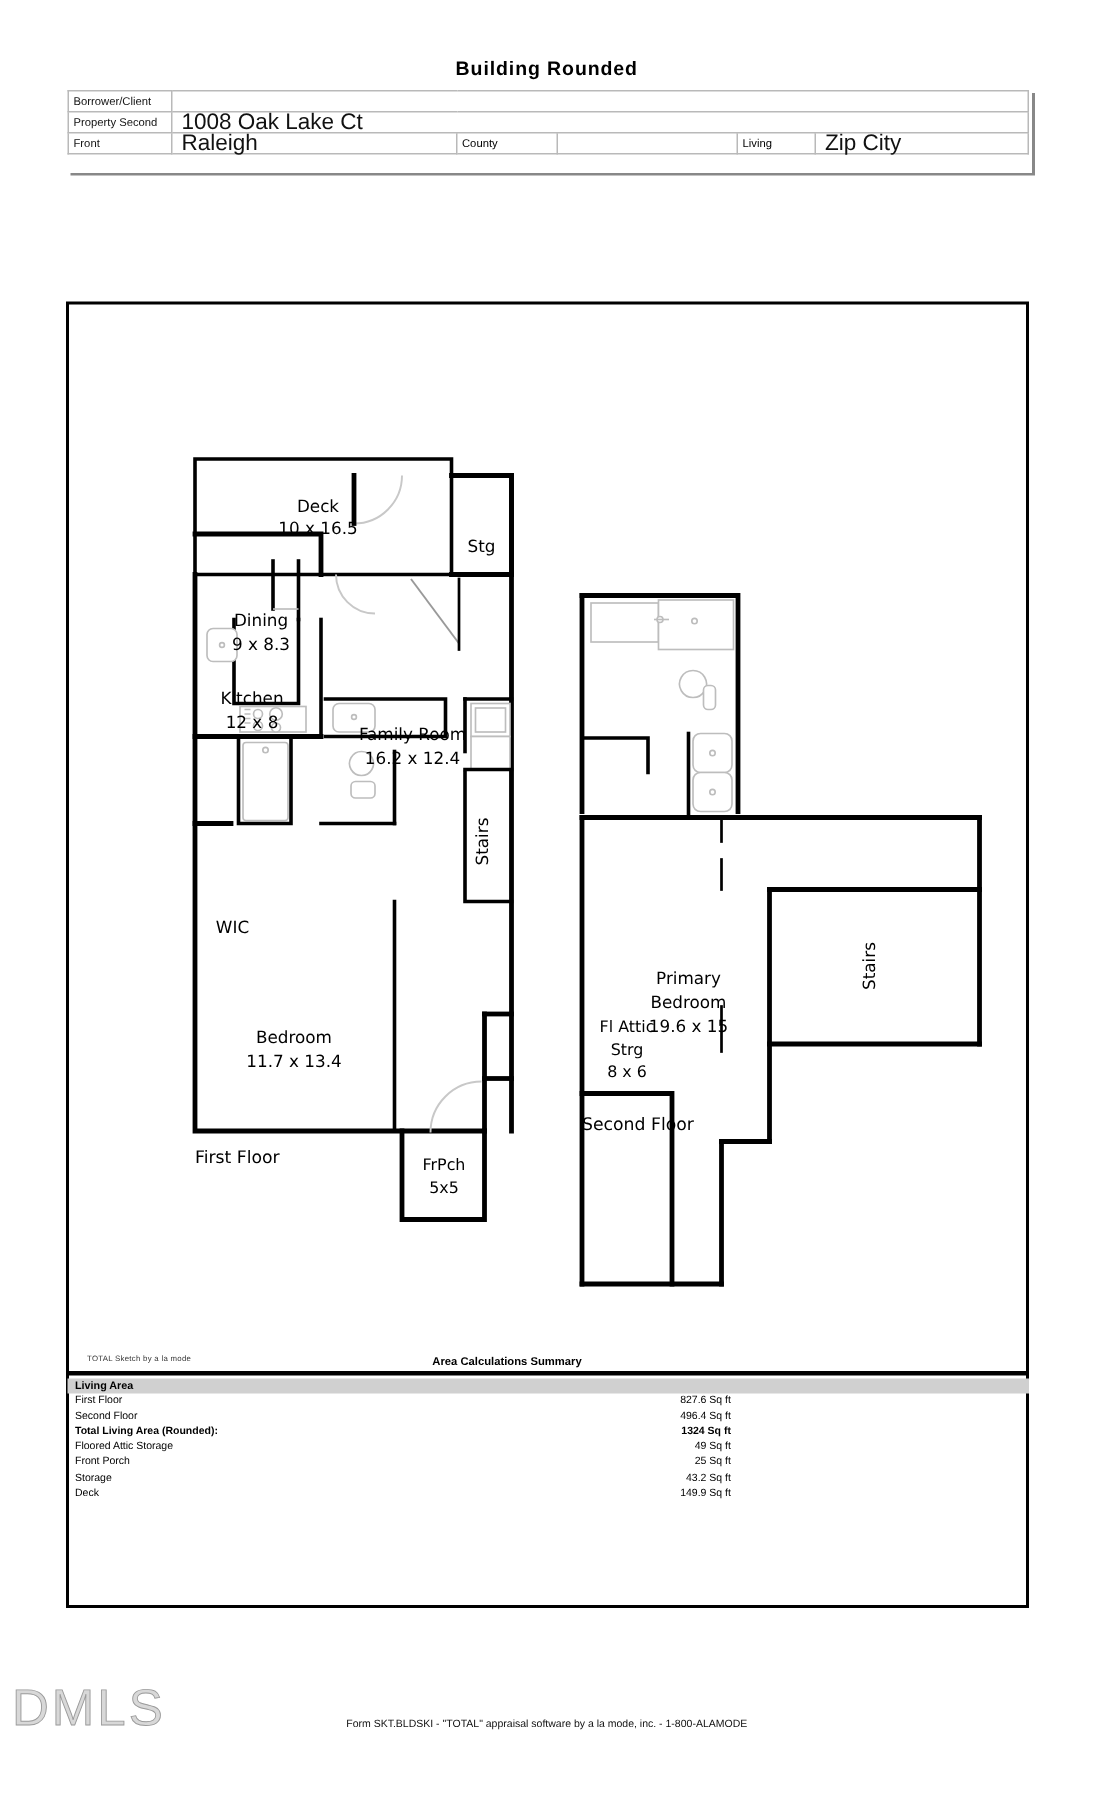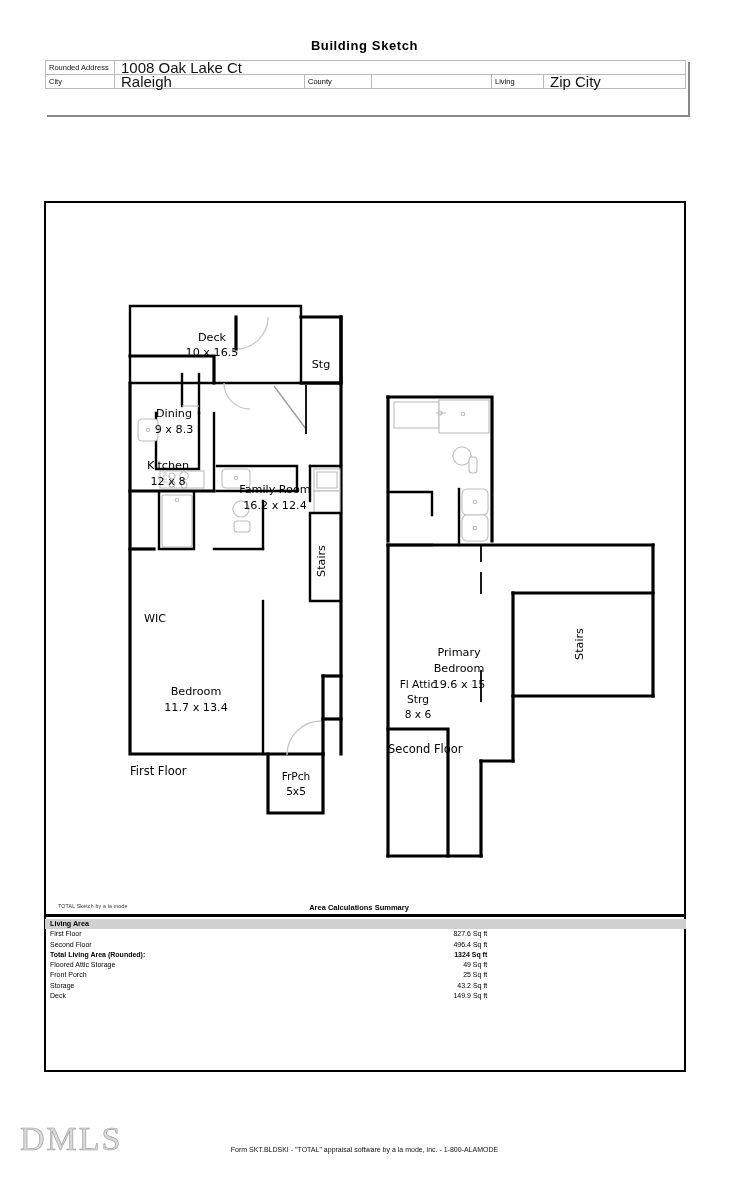--- a/index.html
+++ b/index.html
@@ -87,21 +87,21 @@
     left: 58px;
     top: 903px;
     font-size: 5.2px;
     color: #333;
     letter-spacing: 0.2px;
   }
 
   
   #area-summary-title {
     position: absolute;
-    left: 56px;
+    left: 35px;
     top: 903px;
     width: 606px;
     text-align: center;
     font-size: 7.5px;
     font-weight: bold;
   }
   #area-rule {
     position: absolute;
     left: 45px;
     top: 914px;
@@ -141,27 +141,26 @@
     top: 1146px;
     width: 729px;
     text-align: center;
     font-size: 7px;
     color: #111;
   }
   #watermark {
     position: absolute;
     left: 8px;
     top: 1120px;
-    font-family: Liberation Serif, serif;
+    font-family: Liberation Sans, sans-serif;
     font-size: 34px;
     letter-spacing: 2px;
     color: #d8d8d8;
     -webkit-text-stroke: 0.6px #9a9a9a;
     user-select: none;
-    margin-left: 12px;
   }
 
   
   .wall-ext { fill: none; stroke: #000; stroke-width: 3.2; stroke-linecap: square; }
   .wall-int { fill: none; stroke: #000; stroke-width: 2.4; stroke-linecap: square; }
   .wall-thin { fill: none; stroke: #000; stroke-width: 1.8; stroke-linecap: square; }
   .fixture { fill: #fff; stroke: #bdbdbd; stroke-width: 1.1; }
   .fixture-line { fill: none; stroke: #bdbdbd; stroke-width: 1.1; }
   .door-arc { fill: none; stroke: #c8c8c8; stroke-width: 1.3; }
   .door-diag { fill: none; stroke: #9a9a9a; stroke-width: 1.3; }
@@ -186,31 +185,35 @@
   .vert-label {
     font-family: "DejaVu Sans", sans-serif;
     font-size: 11.2px;
     fill: #000;
     text-anchor: middle;
   }
 </style>
 </head>
 <body>
 
-<div id="doc-title">Building Sketch</div>
+<div id="doc-title">Building Rounded</div>
 
 <div class="hdr-shadow"></div>
 <table id="header-table">
   <tbody>
-  <tr>
-    <td class="lbl">Rounded Address</td>
+      <tr>
+    <td class="lbl">Borrower/Client</td>
+    <td class="val" colspan="5"></td>
+  </tr>
+  <tr>
+    <td class="lbl">Property Second</td>
     <td class="val" colspan="5">1008 Oak Lake Ct</td>
   </tr>
   <tr>
-    <td class="lbl">City</td>
+    <td class="lbl">Front</td>
     <td class="val" style="width:180px">Raleigh</td>
     <td class="lbl-mid">County</td>
     <td class="val" style="width:110px"></td>
     <td class="lbl-mid" style="width:45px">Living</td>
     <td class="val">
       <span>Zip City</span>
     </td>
   </tr>
 </tbody>
   </table>

